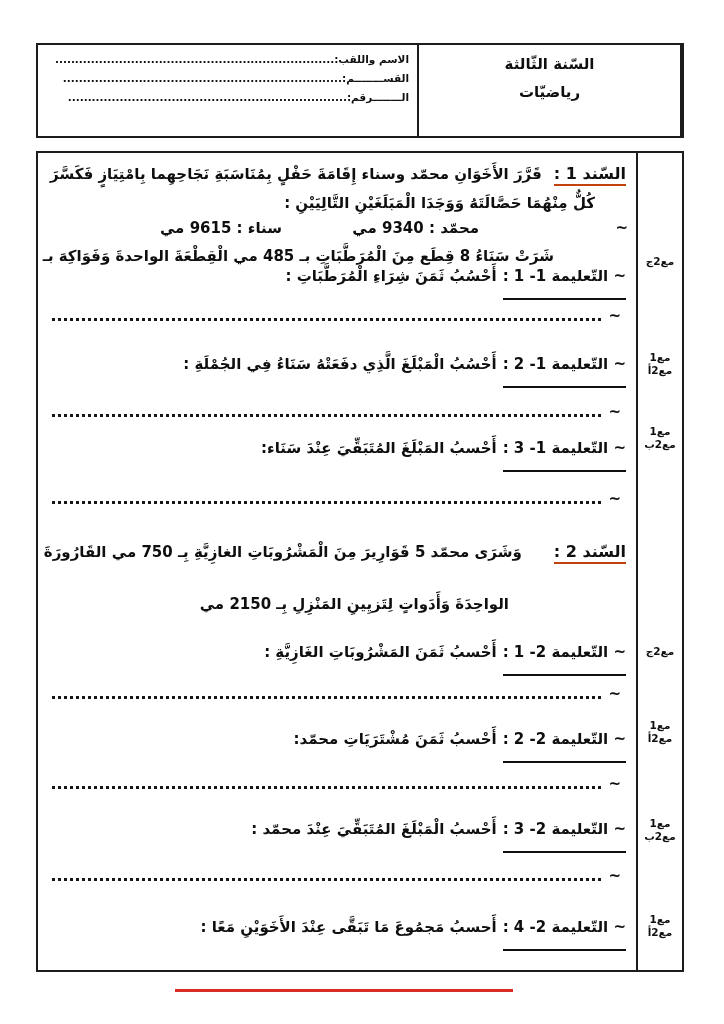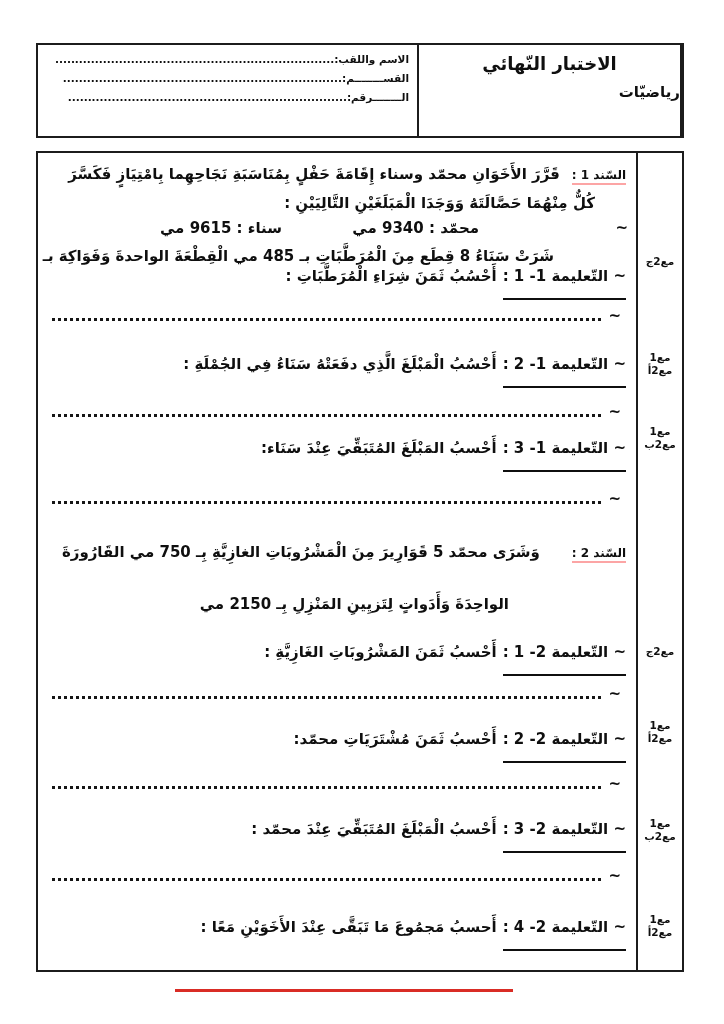--- a/index.html
+++ b/index.html
@@ -14,21 +14,21 @@
     border:2px solid #1c1c1c; display:flex; direction:rtl; box-sizing:border-box;
   }
   .hcell{box-sizing:border-box;}
   .hschool{width:160px; padding-top:11px; text-align:center; font-size:15px;}
   .hcenter{
     width:265px; border-left:2px solid #1c1c1c; border-right:2px solid #1c1c1c;
     text-align:center; padding-top:6px;
   }
   .ht1{font-size:18px; line-height:26px;}
   .ht2{font-size:15px; line-height:26px;}
-  .ht3{font-size:15px; line-height:30px;text-align:right;}
+  .ht3{font-size:15px; line-height:30px;}
   .hnames{flex:1; padding:7px 8px 0 14px; direction:rtl;}
   .field{font-size:10.5px; line-height:14px; margin-bottom:5px; direction:rtl; text-align:right;}
   .fdots{word-break:break-all; letter-spacing:0.5px;}
   
   .main{
     position:absolute; left:36px; top:151px; width:648px; height:821px;
     border:2px solid #1c1c1c; box-sizing:border-box;
   }
   .critcol{
     position:absolute; top:0; bottom:0; right:0; width:46px;
@@ -36,21 +36,21 @@
   }
   .crit{
     position:absolute; left:0; right:0; text-align:center;
     font-size:10.5px; line-height:13px;
   }
   .content{position:absolute; top:0; bottom:0; left:0; right:46px; overflow:hidden;}
   .line{
     position:absolute; right:10px; direction:rtl; white-space:nowrap;
     font-size:15px; line-height:22px; text-align:right;
   }
-  .shead{border-bottom:2px solid #fca5a5; padding-bottom:1px; font-size:12px;}
+  .shead{border-bottom:2px solid #c2410c; padding-bottom:1px; font-size:16px;}
   .gap-s{margin-left:12px;}
   .gap-l{margin-left:32px;}
   .iheading{border-bottom:2px solid #0f0f0f; padding-bottom:13px; margin-left:6px;}
   .tilde{font-size:15px;}
   .amt{position:absolute; direction:rtl; white-space:nowrap; font-size:15px;}
   .ans{
     position:absolute; left:12px; right:15px; height:20px;
     display:flex; direction:rtl; align-items:flex-end; gap:7px;
   }
   .ans .dotline{
@@ -61,21 +61,21 @@
     position:absolute; left:175px; top:989px; width:338px; height:3px;
   }
 </style>
 </head>
 <body>
 
 <div class="page">
 
   <div class="hdr">
     <div class="hcell hcenter">
-      <div class="ht1">الاختبار النّهائي</div>
+      <div class="ht2">السّنة الثّالثة</div>
       <div class="ht3">رياضيّات</div>
     </div>
     <div class="hcell hnames">
       <div class="field">
         <span>الاسم واللقب:</span><span class="fdots">......................................................................</span>
       </div>
       <div class="field">
         <span>القســــــــم:</span><span class="fdots">......................................................................</span>
       </div>
       <div class="field">

